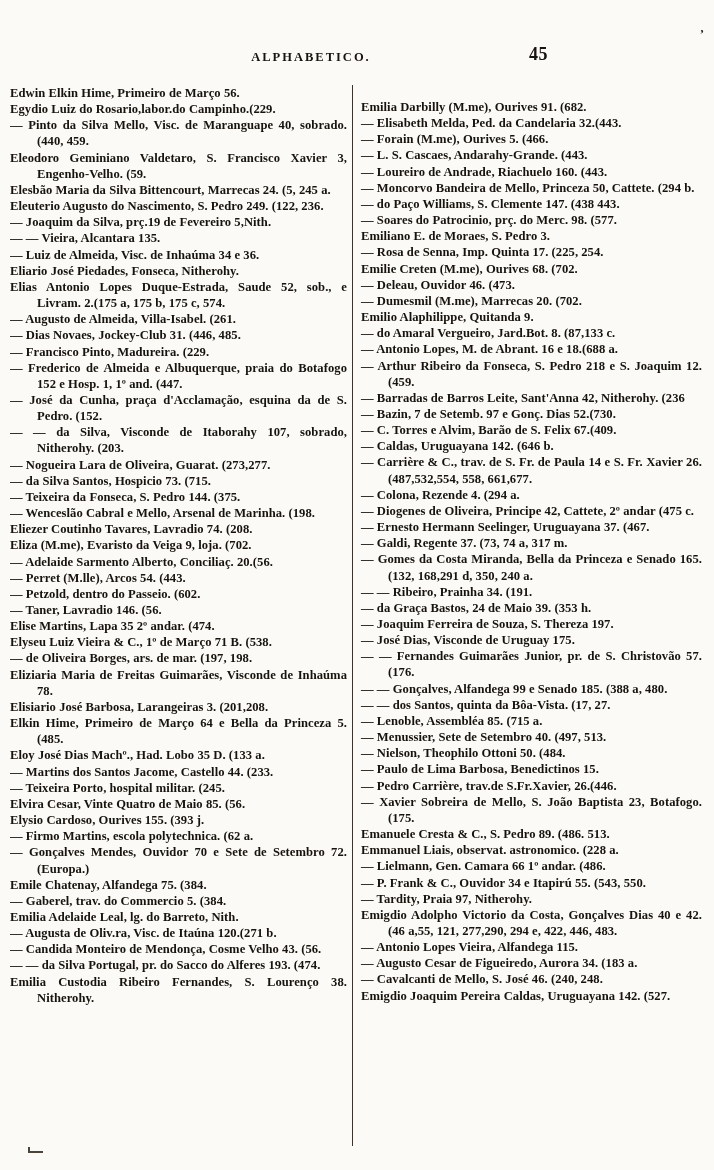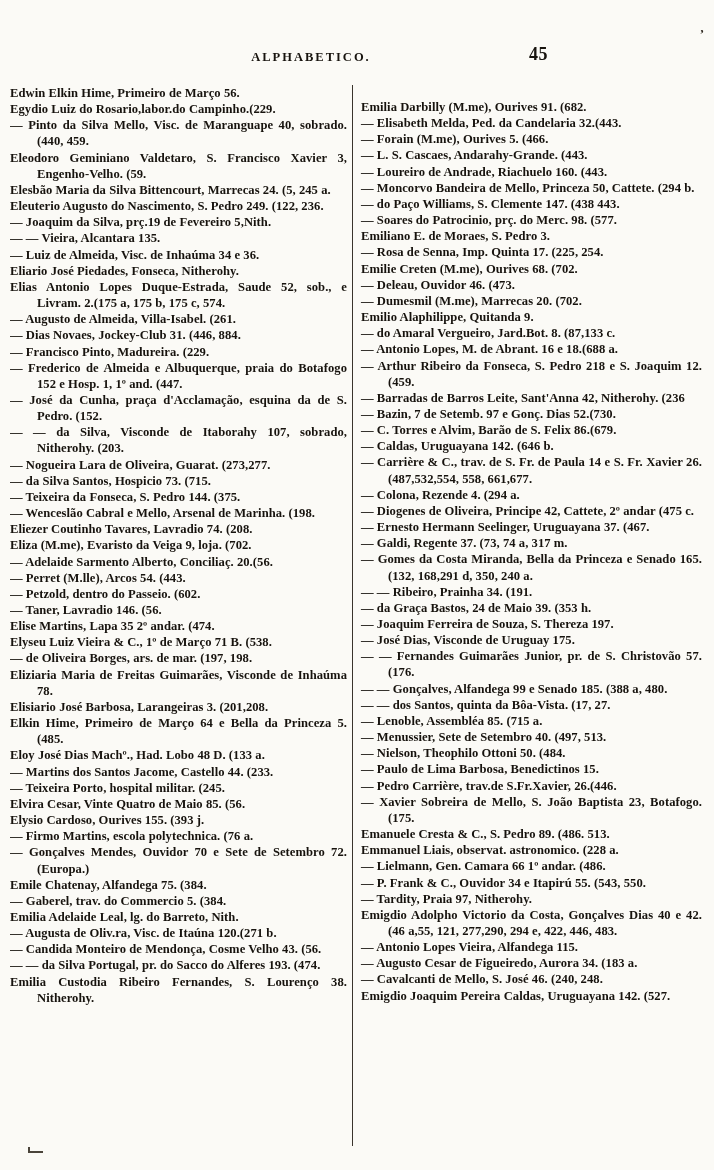--- a/index.html
+++ b/index.html
@@ -74,47 +74,47 @@
         <p class="entry">— Pinto da Silva Mello, Visc. de Maranguape 40, sobrado. (440, 459.</p>
         <p class="entry">Eleodoro Geminiano Valdetaro, S. Francisco Xavier 3, Engenho-Velho. (59.</p>
         <p class="entry">Elesbão Maria da Silva Bittencourt, Marrecas 24. (5, 245 a.</p>
         <p class="entry">Eleuterio Augusto do Nascimento, S. Pedro 249. (122, 236.</p>
         <p class="entry">— Joaquim da Silva, prç.19 de Fevereiro 5,Nith.</p>
         <p class="entry">— — Vieira, Alcantara 135.</p>
         <p class="entry">— Luiz de Almeida, Visc. de Inhaúma 34 e 36.</p>
         <p class="entry">Eliario José Piedades, Fonseca, Nitherohy.</p>
         <p class="entry">Elias Antonio Lopes Duque-Estrada, Saude 52, sob., e Livram. 2.(175 a, 175 b, 175 c, 574.</p>
         <p class="entry">— Augusto de Almeida, Villa-Isabel. (261.</p>
-        <p class="entry">— Dias Novaes, Jockey-Club 31. (446, 884.</p>
+        <p class="entry">— Dias Novaes, Jockey-Club 31. (446, 485.</p>
         <p class="entry">— Francisco Pinto, Madureira. (229.</p>
         <p class="entry">— Frederico de Almeida e Albuquerque, praia do Botafogo 152 e Hosp. 1, 1º and. (447.</p>
         <p class="entry">— José da Cunha, praça d'Acclamação, esquina da de S. Pedro. (152.</p>
         <p class="entry">— — da Silva, Visconde de Itaborahy 107, sobrado, Nitherohy. (203.</p>
         <p class="entry">— Nogueira Lara de Oliveira, Guarat. (273,277.</p>
         <p class="entry">— da Silva Santos, Hospicio 73. (715.</p>
         <p class="entry">— Teixeira da Fonseca, S. Pedro 144. (375.</p>
         <p class="entry">— Wenceslão Cabral e Mello, Arsenal de Marinha. (198.</p>
         <p class="entry">Eliezer Coutinho Tavares, Lavradio 74. (208.</p>
         <p class="entry">Eliza (M.me), Evaristo da Veiga 9, loja. (702.</p>
         <p class="entry">— Adelaide Sarmento Alberto, Conciliaç. 20.(56.</p>
         <p class="entry">— Perret (M.lle), Arcos 54. (443.</p>
         <p class="entry">— Petzold, dentro do Passeio. (602.</p>
         <p class="entry">— Taner, Lavradio 146. (56.</p>
         <p class="entry">Elise Martins, Lapa 35 2º andar. (474.</p>
         <p class="entry">Elyseu Luiz Vieira &amp; C., 1º de Março 71 B. (538.</p>
         <p class="entry">— de Oliveira Borges, ars. de mar. (197, 198.</p>
         <p class="entry">Eliziaria Maria de Freitas Guimarães, Visconde de Inhaúma 78.</p>
         <p class="entry">Elisiario José Barbosa, Larangeiras 3. (201,208.</p>
         <p class="entry">Elkin Hime, Primeiro de Março 64 e Bella da Princeza 5. (485.</p>
-        <p class="entry">Eloy José Dias Machº., Had. Lobo 48 D. (133 a.</p>
+        <p class="entry">Eloy José Dias Machº., Had. Lobo 35 D. (133 a.</p>
         <p class="entry">— Martins dos Santos Jacome, Castello 44. (233.</p>
         <p class="entry">— Teixeira Porto, hospital militar. (245.</p>
         <p class="entry">Elvira Cesar, Vinte Quatro de Maio 85. (56.</p>
         <p class="entry">Elysio Cardoso, Ourives 155. (393 j.</p>
-        <p class="entry">— Firmo Martins, escola polytechnica. (76 a.</p>
+        <p class="entry">— Firmo Martins, escola polytechnica. (62 a.</p>
         <p class="entry">— Gonçalves Mendes, Ouvidor 70 e Sete de Setembro 72. (Europa.)</p>
         <p class="entry">Emile Chatenay, Alfandega 75. (384.</p>
         <p class="entry">— Gaberel, trav. do Commercio 5. (384.</p>
         <p class="entry">Emilia Adelaide Leal, lg. do Barreto, Nith.</p>
         <p class="entry">— Augusta de Oliv.ra, Visc. de Itaúna 120.(271 b.</p>
         <p class="entry">— Candida Monteiro de Mendonça, Cosme Velho 43. (56.</p>
         <p class="entry">— — da Silva Portugal, pr. do Sacco do Alferes 193. (474.</p>
         <p class="entry">Emilia Custodia Ribeiro Fernandes, S. Lourenço 38. Nitherohy.</p>
       </div>
     <div class="divider" style="background: rgb(58, 52, 44);"></div>
@@ -131,21 +131,21 @@
         <p class="entry">— Rosa de Senna, Imp. Quinta 17. (225, 254.</p>
         <p class="entry">Emilie Creten (M.me), Ourives 68. (702.</p>
         <p class="entry">— Deleau, Ouvidor 46. (473.</p>
         <p class="entry">— Dumesmil (M.me), Marrecas 20. (702.</p>
         <p class="entry">Emilio Alaphilippe, Quitanda 9.</p>
         <p class="entry">— do Amaral Vergueiro, Jard.Bot. 8. (87,133 c.</p>
         <p class="entry">— Antonio Lopes, M. de Abrant. 16 e 18.(688 a.</p>
         <p class="entry">— Arthur Ribeiro da Fonseca, S. Pedro 218 e S. Joaquim 12. (459.</p>
         <p class="entry">— Barradas de Barros Leite, Sant'Anna 42, Nitherohy. (236</p>
         <p class="entry">— Bazin, 7 de Setemb. 97 e Gonç. Dias 52.(730.</p>
-        <p class="entry">— C. Torres e Alvim, Barão de S. Felix 86.(679.</p>
+        <p class="entry">— C. Torres e Alvim, Barão de S. Felix 67.(409.</p>
         <p class="entry">— Caldas, Uruguayana 142. (646 b.</p>
         <p class="entry">— Carrière &amp; C., trav. de S. Fr. de Paula 14 e S. Fr. Xavier 26. (487,532,554, 558, 661,677.</p>
         <p class="entry">— Colona, Rezende 4. (294 a.</p>
         <p class="entry">— Diogenes de Oliveira, Principe 42, Cattete, 2º andar (475 c.</p>
         <p class="entry">— Ernesto Hermann Seelinger, Uruguayana 37. (467.</p>
         <p class="entry">— Galdi, Regente 37. (73, 74 a, 317 m.</p>
         <p class="entry">— Gomes da Costa Miranda, Bella da Princeza e Senado 165. (132, 168,291 d, 350, 240 a.</p>
         <p class="entry">— — Ribeiro, Prainha 34. (191.</p>
         <p class="entry">— da Graça Bastos, 24 de Maio 39. (353 h.</p>
         <p class="entry">— Joaquim Ferreira de Souza, S. Thereza 197.</p>

